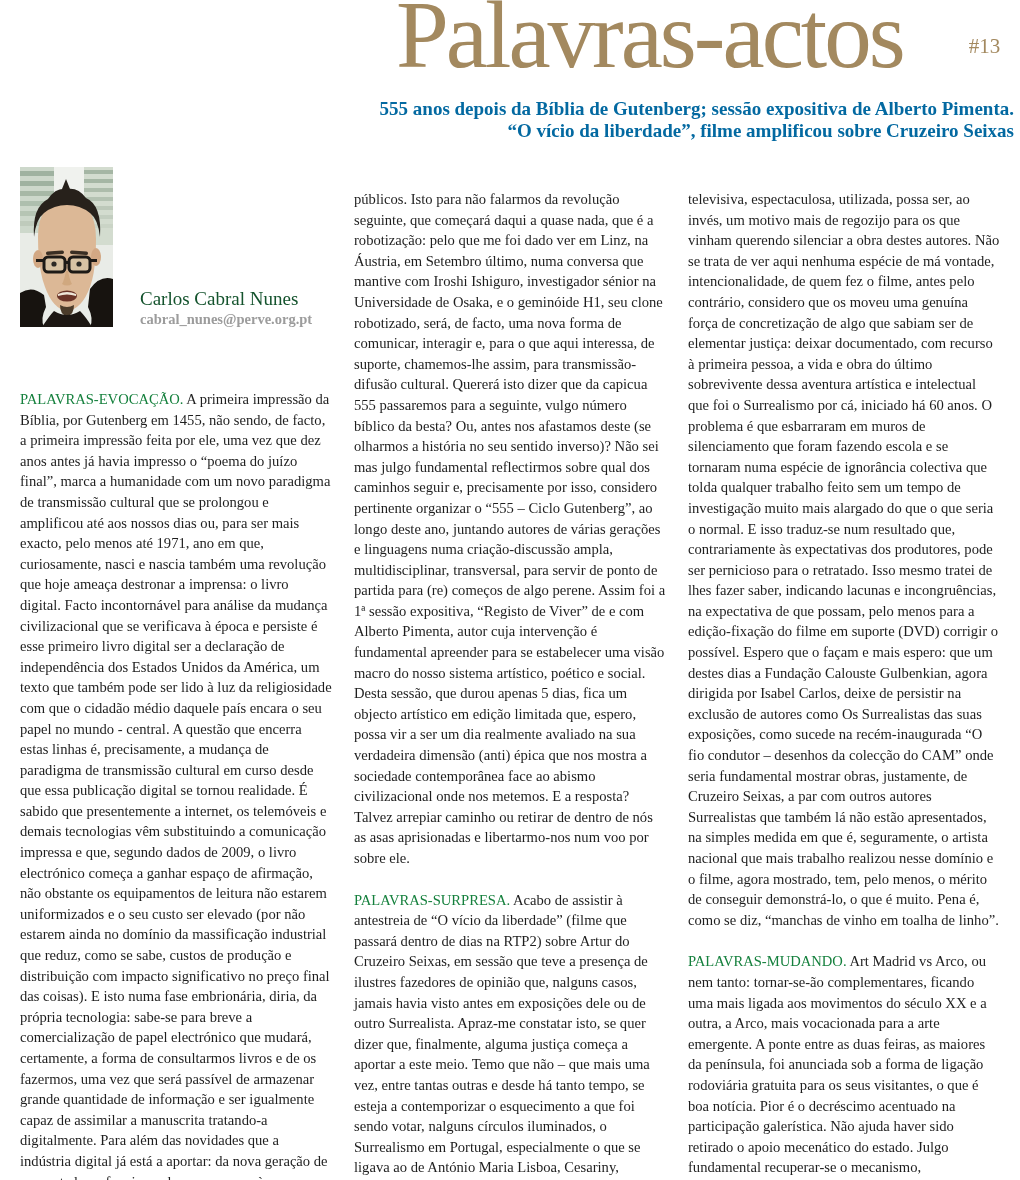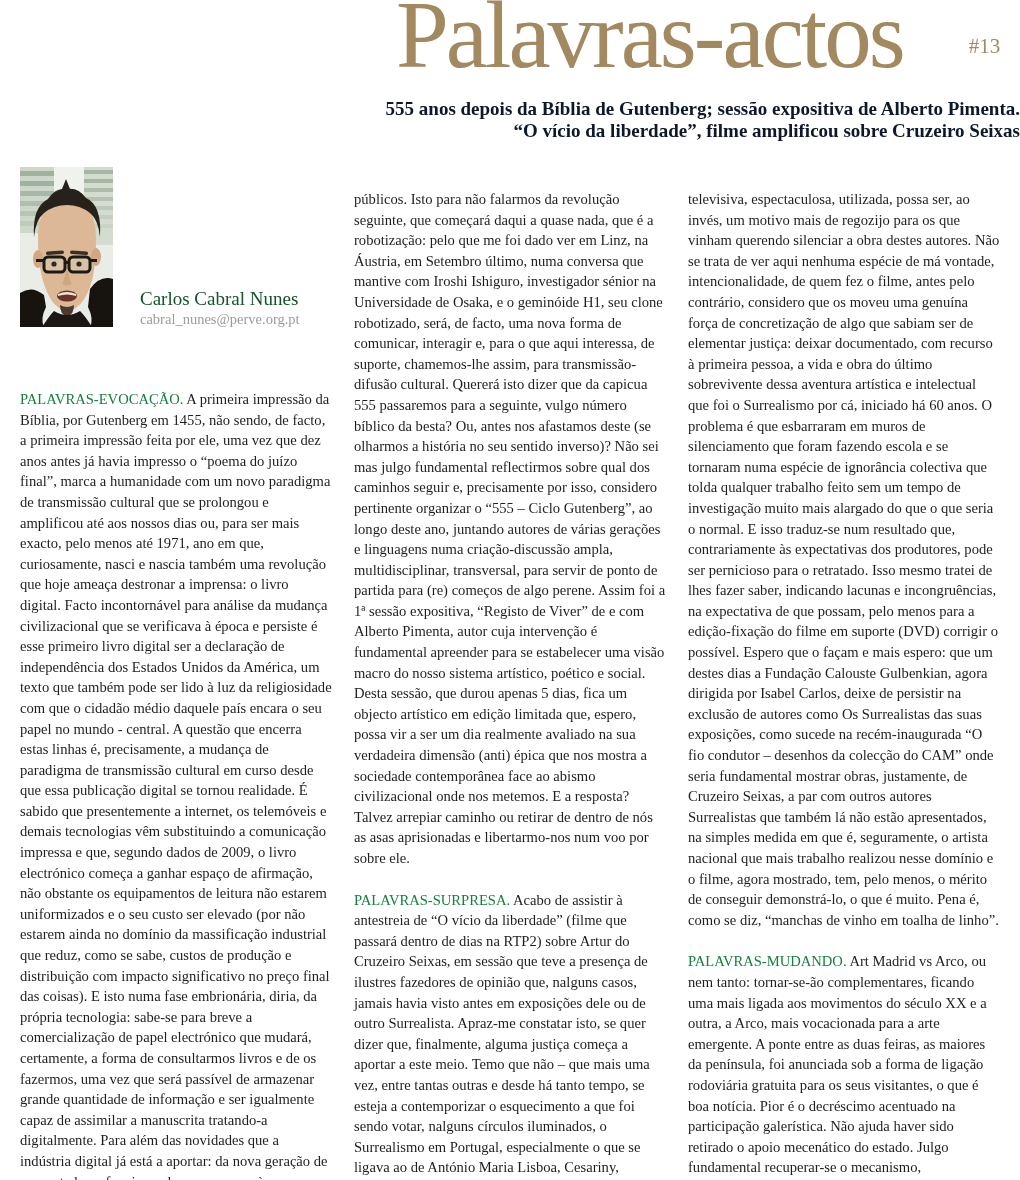--- a/index.html
+++ b/index.html
@@ -15,28 +15,28 @@
   .title-line{position:absolute;top:-14px;left:396px;white-space:nowrap;}
   .page-title{
     font-size:95px;letter-spacing:-3px;color:#a3895f;
     font-weight:normal;line-height:1.05;
   }
   .issue-number{
     font-size:21px;color:#a3895f;margin-left:66px;
     vertical-align:14px;letter-spacing:0;
   }
   .subtitle{
-    position:absolute;top:98px;right:0;text-align:right;
-    font-weight:bold;font-size:19px;line-height:21.5px;color:#0f172a;
+    position:absolute;top:98px;right:6px;text-align:right;
+    font-weight:bold;font-size:19px;line-height:21.5px;color:#0369a1;
   }
   
   .author-photo{position:absolute;left:20px;top:167px;width:93px;height:160px;}
   .author-block{position:absolute;left:140px;top:288px;}
   .author-name{font-size:19px;color:#14532d;line-height:22px;}
-  .author-email{font-size:14.5px;font-weight:normal;color:#9c9c9c;line-height:18px;}
+  .author-email{font-size:14.5px;font-weight:bold;color:#9c9c9c;line-height:18px;}
   
   .col{
     position:absolute;width:312px;
     font-size:14.6px;line-height:20.6px;color:#1e1e1e;
     text-align:left;
   }
   .col-1{left:20px;top:373px;}
   .col-2{left:354px;top:173px;}
   .col-3{left:688px;top:173px;}
   .col p{margin:16px 0 21px 0;}

